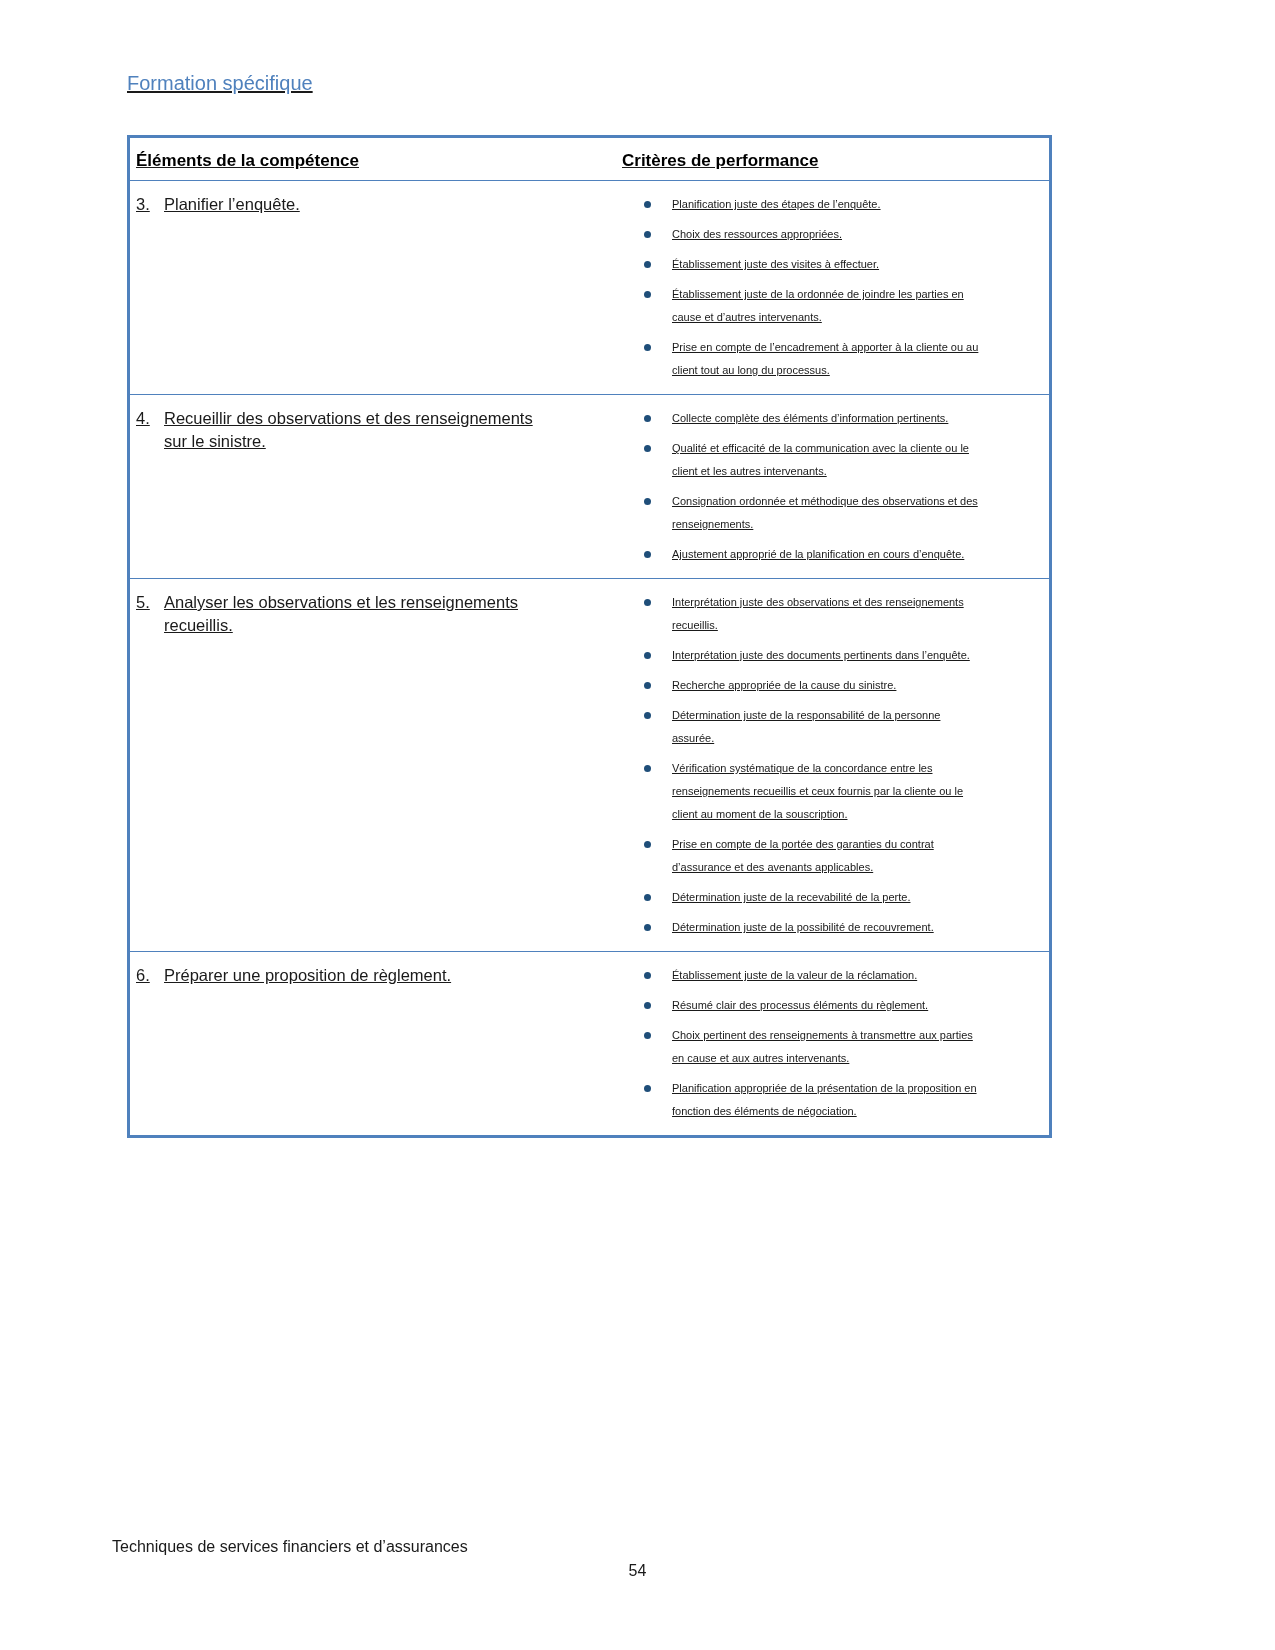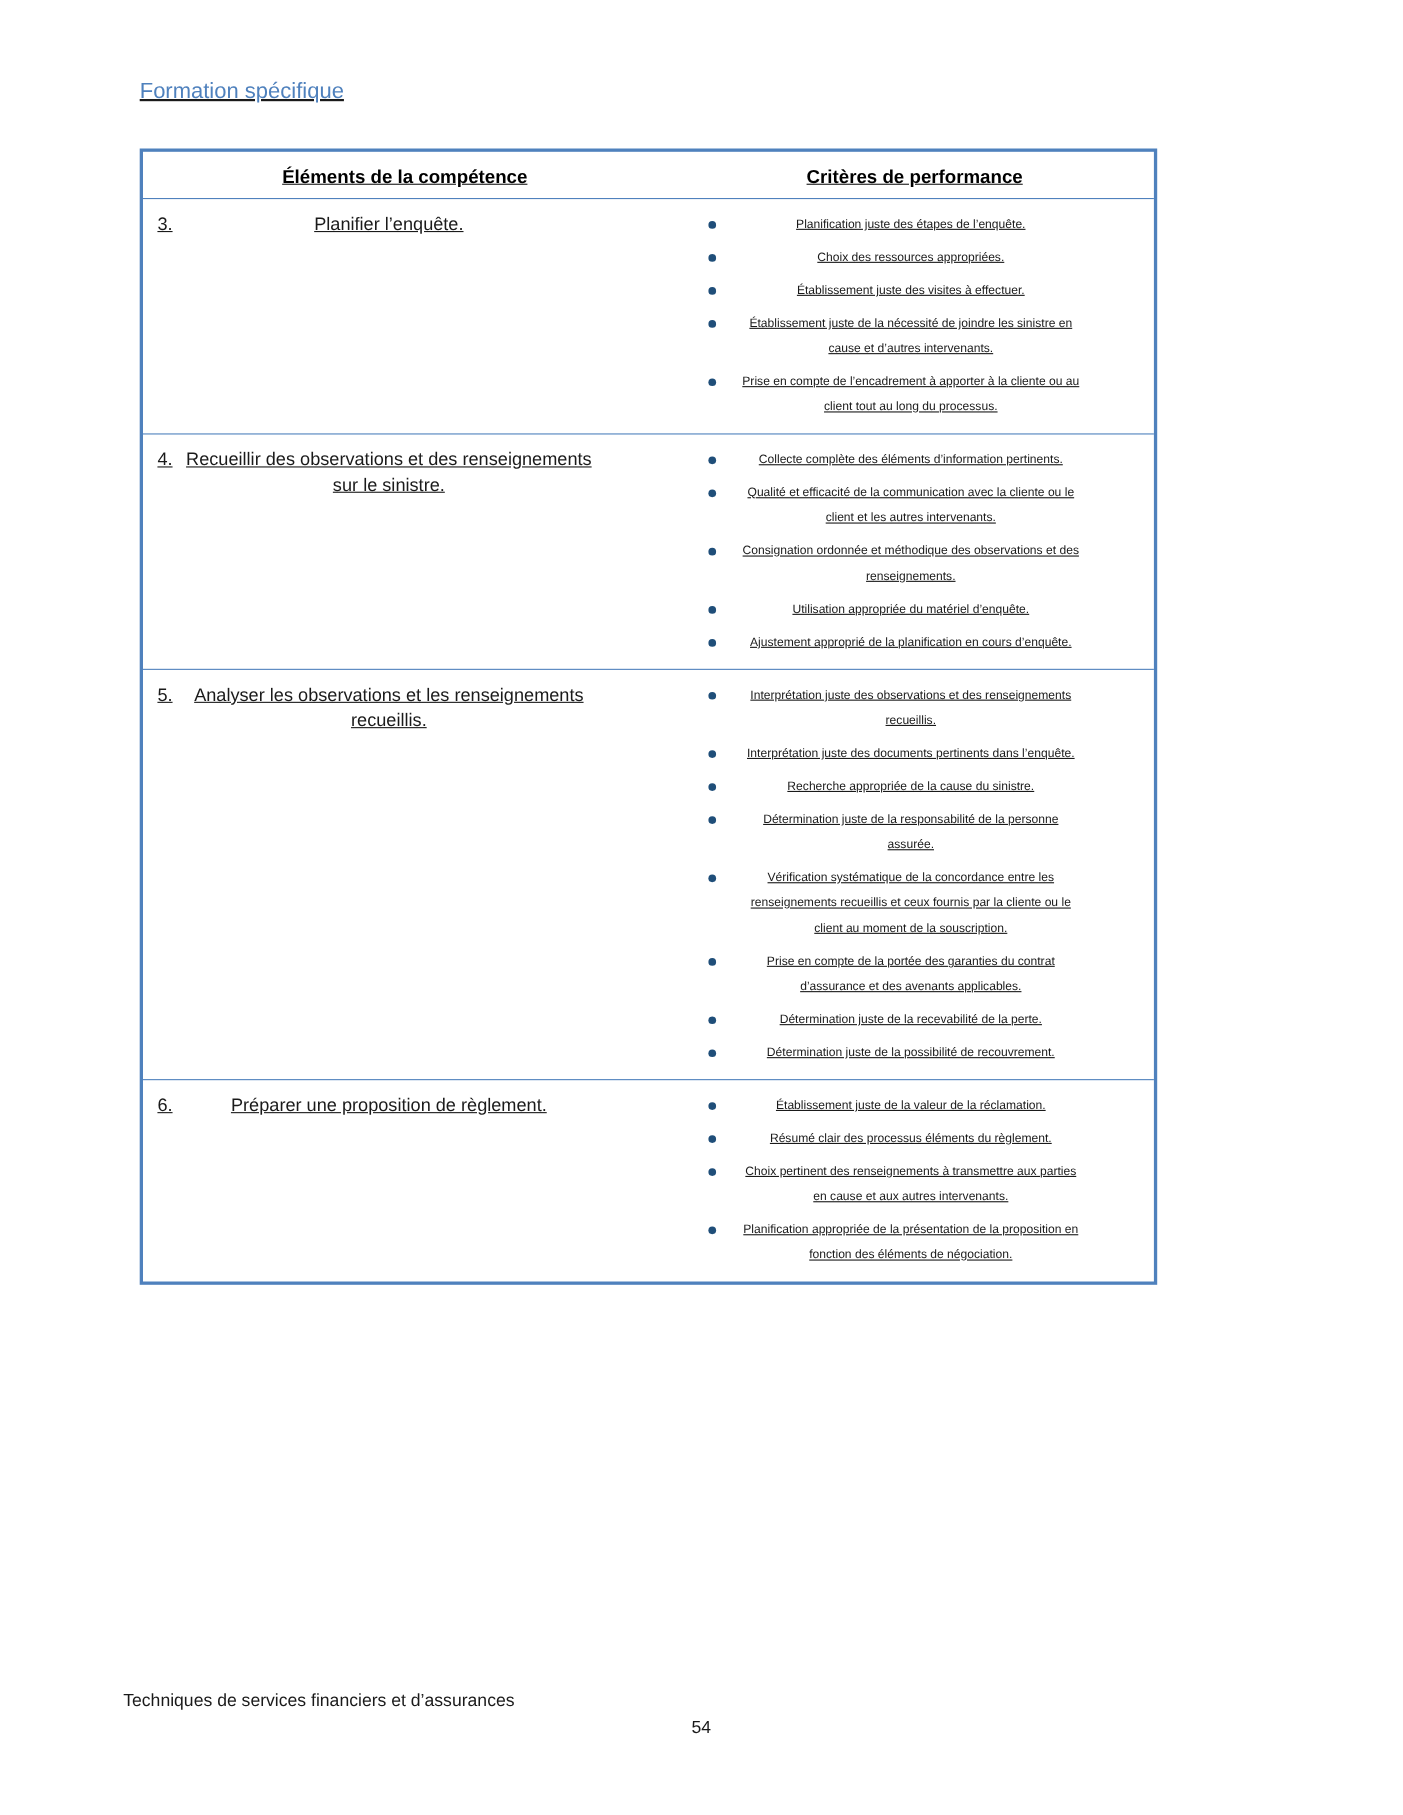--- a/index.html
+++ b/index.html
@@ -12,21 +12,21 @@
   }
   .page { position: relative; width: 1275px; height: 1650px; overflow: hidden; background: #fff; }
   .content { padding: 70px 125px 0 127px; text-decoration: underline; }
 
   .section-label {
     font-size: 20px; line-height: 26px;
     color: #4f81bd;
     margin-bottom: 39px;
   }
 
-  .comp-table { width: 925px; border: 3px solid #4f81bd; background: #fff; text-align: center; }
+  .comp-table { width: 925px; border: 3px solid #4f81bd; background: #fff; }
   .thead, .trow { display: grid; grid-template-columns: 478px 1fr; }
   .thead { border-bottom: 1px solid #4f81bd; }
   .th {
     font-weight: bold; font-size: 17px; line-height: 21px;
     padding: 12px 8px 9px 6px; color: #000;
   }
   .th.th-right { padding-left: 14px; }
 
   .trow { border-bottom: 1px solid #4f81bd; }
   .trow:last-child { border-bottom: none; }
@@ -95,21 +95,21 @@
     <span class="crit-text">Choix des ressources appropriées.</span>
   </li>
 
   <li class="criterion">
     <span class="bullet"></span>
     <span class="crit-text">Établissement juste des visites à effectuer.</span>
   </li>
 
   <li class="criterion">
     <span class="bullet"></span>
-    <span class="crit-text">Établissement juste de la nécessité de joindre les sinistre en cause et d’autres intervenants.</span>
+    <span class="crit-text">Établissement juste de la ordonnée de joindre les parties en cause et d’autres intervenants.</span>
   </li>
 
   <li class="criterion">
     <span class="bullet"></span>
     <span class="crit-text">Prise en compte de l’encadrement à apporter à la cliente ou au client tout au long du processus.</span>
   </li>
 </ul>
     </div>
   </div>
 
@@ -128,24 +128,20 @@
   <li class="criterion">
     <span class="bullet"></span>
     <span class="crit-text">Qualité et efficacité de la communication avec la cliente ou le client et les autres intervenants.</span>
   </li>
 
   <li class="criterion">
     <span class="bullet"></span>
     <span class="crit-text">Consignation ordonnée et méthodique des observations et des renseignements.</span>
   </li>
 
-  <li class="criterion">
-    <span class="bullet"></span>
-    <span class="crit-text">Utilisation appropriée du matériel d’enquête.</span>
-  </li>
 
   <li class="criterion">
     <span class="bullet"></span>
     <span class="crit-text">Ajustement approprié de la planification en cours d’enquête.</span>
   </li>
 </ul>
     </div>
   </div>
 
   <div class="trow">

